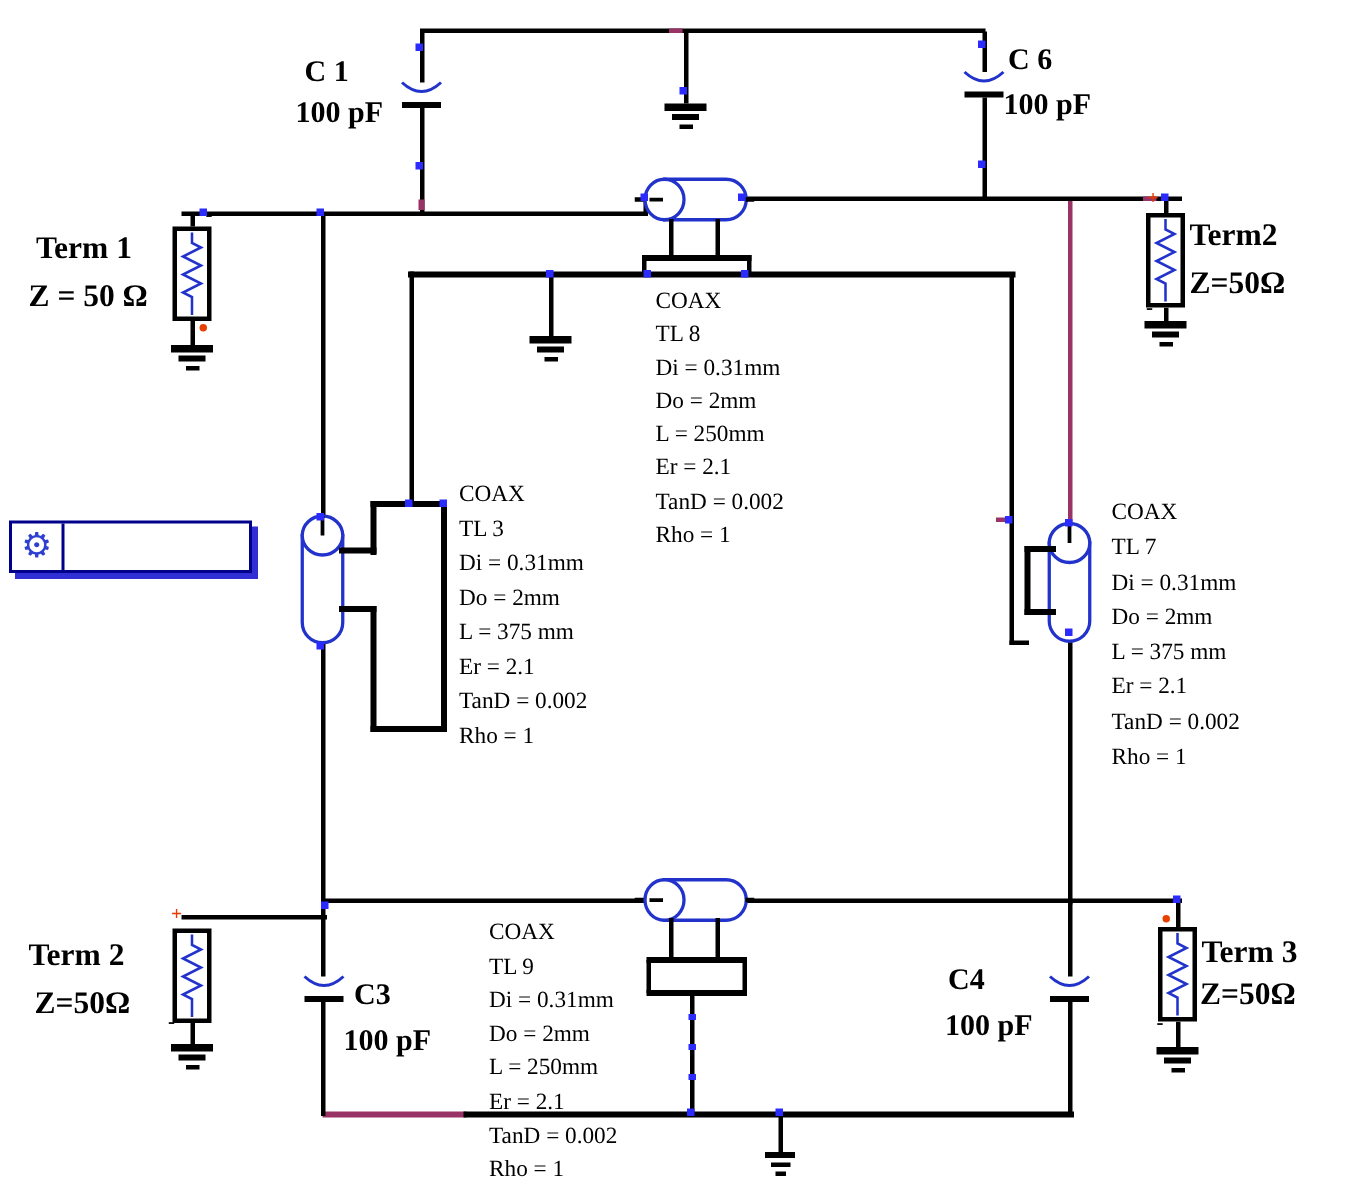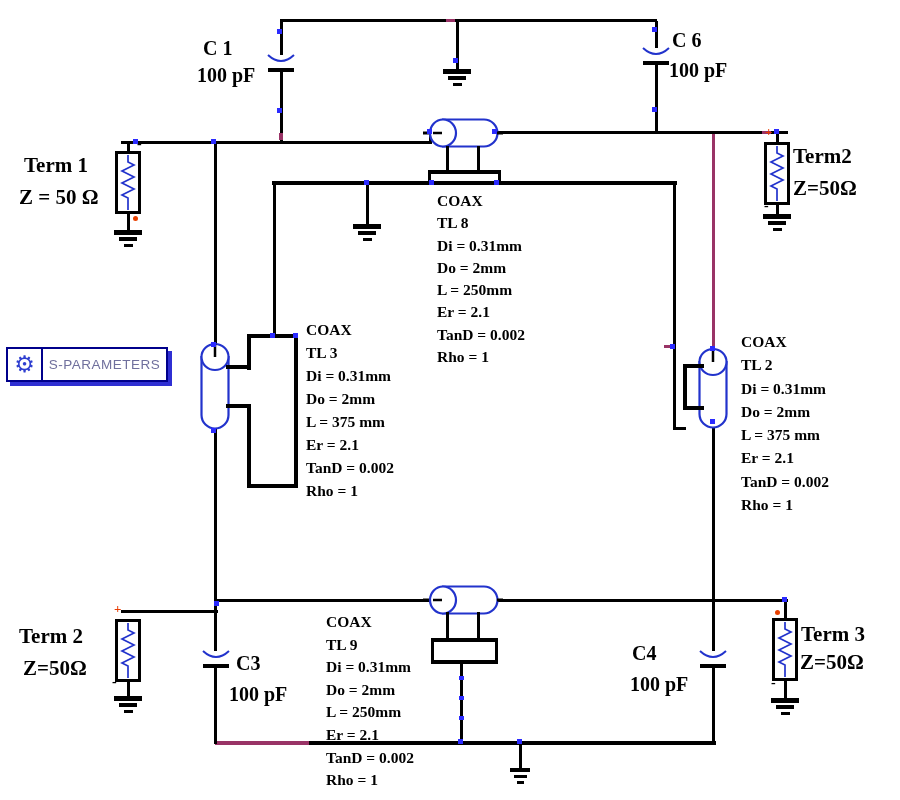--- a/index.html
+++ b/index.html
@@ -5,21 +5,21 @@
   html,body{margin:0;padding:0;background:#fff;}
   #canvas{position:relative;width:900px;height:800px;background:#ffffff;overflow:hidden;
           font-family:"Liberation Serif",serif;}
   .w{position:absolute;background:#000;}
   .wm{position:absolute;background:#993366;}
   .tk{position:absolute;width:5px;height:5px;background:#2b2bff;}
   .tkd{position:absolute;width:5px;height:4px;background:#2b2bff;}
   .tkm{position:absolute;width:4px;height:7px;background:#993366;}
   .lbl{position:absolute;font-family:"Liberation Serif",serif;font-weight:bold;color:#000;
        white-space:nowrap;line-height:1.02;}
-  .params{position:absolute;font-family:"Liberation Serif",serif;font-weight:bold;
+  .params{position:absolute;font-family:"Liberation Serif",serif;font-weight:normal;
           font-size:15.5px;color:#000;white-space:nowrap;}
   .term-box{position:absolute;width:20px;height:57px;border:3px solid #000;background:#fff;}
   .term-box svg{display:block;}
   .gnd{position:absolute;width:30px;display:flex;flex-direction:column;align-items:center;}
   .gnd i{display:block;background:#000;}
   .gnd .g1{width:28px;height:4.5px;margin-bottom:2.5px;}
   .gnd .g2{width:18px;height:4px;margin-bottom:2.5px;}
   .gnd .g3{width:9px;height:3px;}
   .gnd.sm .g1{width:20px;height:4px;}
   .gnd.sm .g2{width:13px;height:3.5px;}
@@ -245,21 +245,20 @@
   <div class="tk" style="left:458px;top:739px"></div>
   <div class="tk" style="left:517px;top:739px"></div>
   <div class="tk" style="left:782px;top:597px"></div>
   <div class="tk" style="left:774px;top:129px"></div>
   <div class="tk" style="left:453px;top:58px"></div>
 
   <div class="sim-box">
     <div class="sim-gear">
       <span class="gear">⚙</span>
     </div>
-    <div class="sim-title">S-PARAMETERS</div>
   </div>
 
   <div class="lbl" style="left:203px;top:38px;font-size:20px">C 1</div>
   <div class="lbl" style="left:197px;top:65px;font-size:20px">100 pF</div>
   <div class="lbl" style="left:672px;top:30px;font-size:20px">C 6</div>
   <div class="lbl" style="left:669px;top:60px;font-size:20px">100 pF</div>
   <div class="lbl" style="left:236px;top:653px;font-size:20px">C3</div>
   <div class="lbl" style="left:229px;top:684px;font-size:20px">100 pF</div>
   <div class="lbl" style="left:632px;top:643px;font-size:20px">C4</div>
   <div class="lbl" style="left:630px;top:674px;font-size:20px">100 pF</div>
@@ -288,21 +287,21 @@
     <div>TL 3</div>
     <div>Di = 0.31mm</div>
     <div>Do = 2mm</div>
     <div>L = 375 mm</div>
     <div>Er = 2.1</div>
     <div>TanD = 0.002</div>
     <div>Rho = 1</div>
   </div>
   <div class="params" style="left:741px;top:330px;line-height:23.3px">
     <div>COAX</div>
-    <div>TL 2</div>
+    <div>TL 7</div>
     <div>Di = 0.31mm</div>
     <div>Do = 2mm</div>
     <div>L = 375 mm</div>
     <div>Er = 2.1</div>
     <div>TanD = 0.002</div>
     <div>Rho = 1</div>
   </div>
   <div class="params" style="left:326px;top:611px;line-height:22.6px">
     <div>COAX</div>
     <div>TL 9</div>

